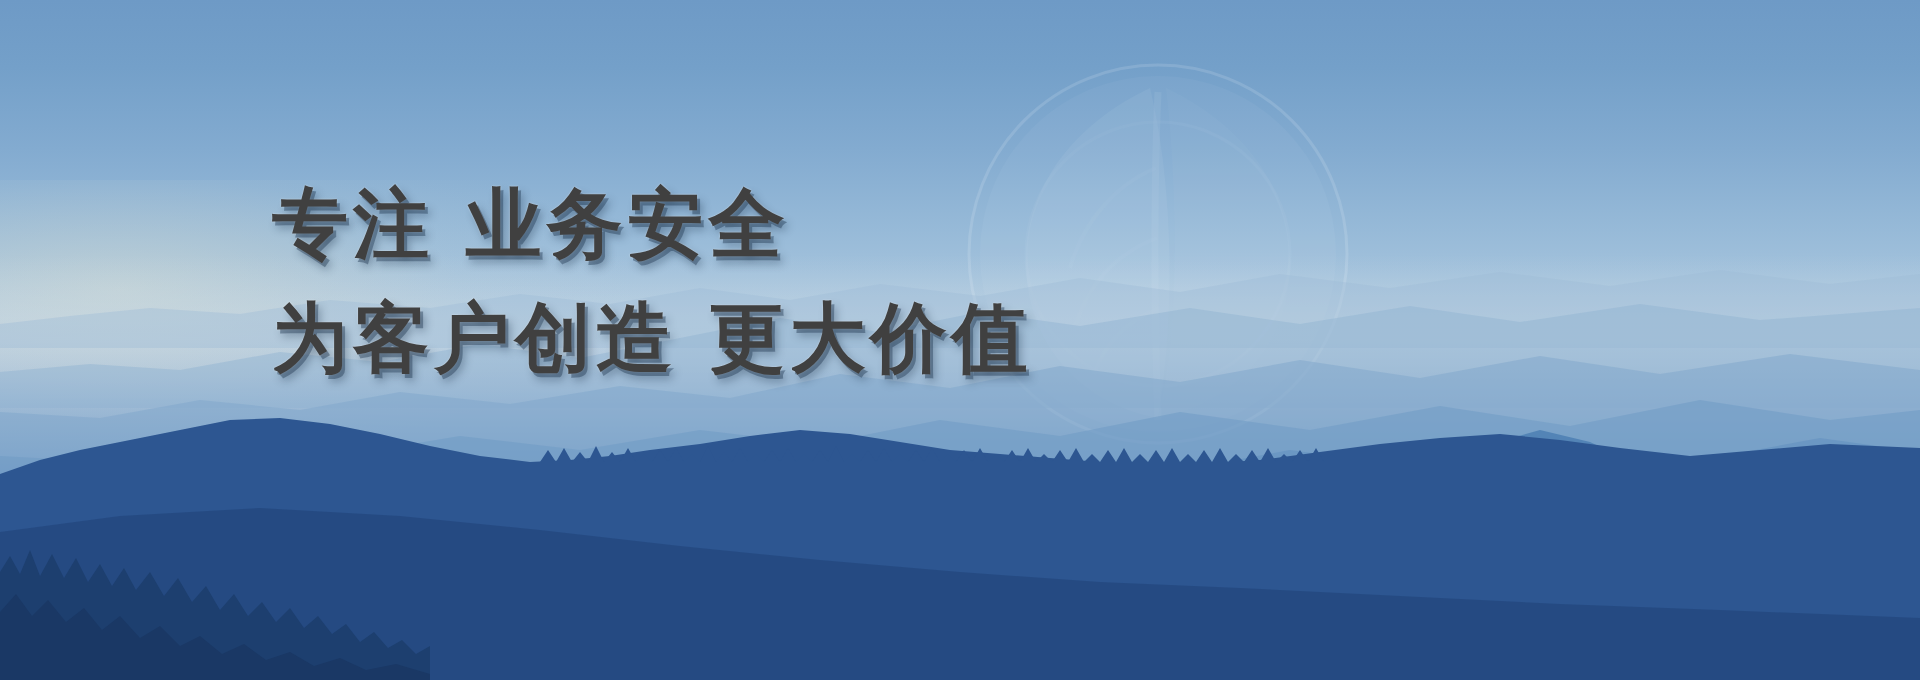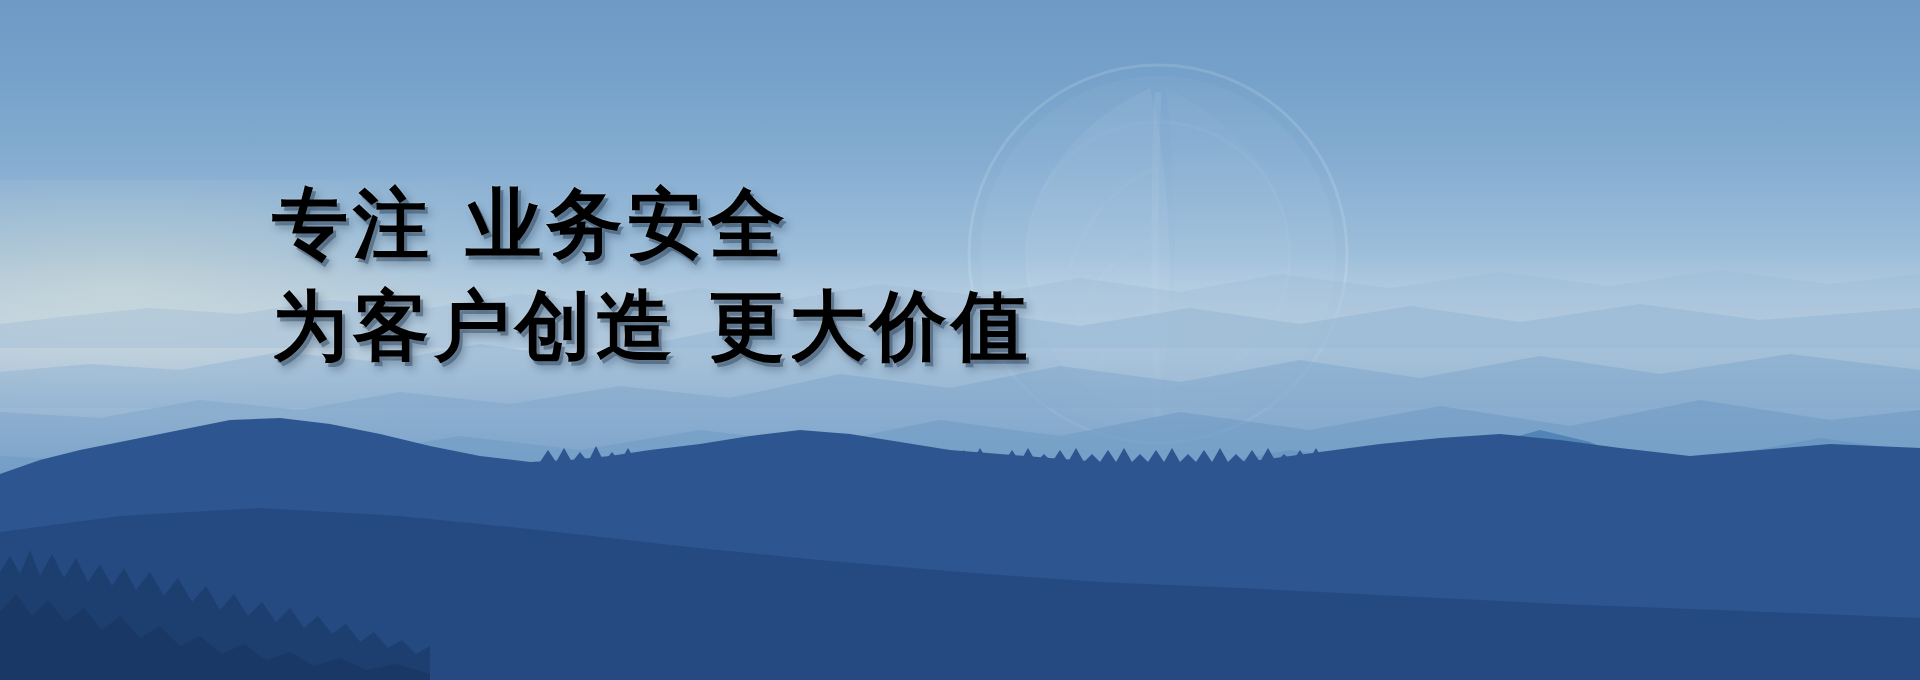--- a/index.html
+++ b/index.html
@@ -90,34 +90,34 @@
 
   
   .headline {
     position: absolute;
     left: 272px;
     top: 176px;
     width: 860px;
     z-index: 20;
   }
   .headline-line {
-    color: #000000;
+    color: #404040;
     font-size: 76px;
     font-weight: 700;
     line-height: 96px;
     letter-spacing: 5px;
     white-space: pre;
     text-shadow:
        3px 4px 0 rgba(28,50,74,0.40),
        5px 7px 9px rgba(22,42,66,0.35),
        0 0 2px rgba(255,255,255,0.55);
     font-family: "DejaVu Sans", "Liberation Sans", sans-serif;
   }
   .headline-line-2 {
-    margin-top: 6px;
+    margin-top: 18px;
   }
 </style>
 </head>
 <body>
 
 <div class="banner">
 
   <div class="sky"></div>
   <div class="haze-left"></div>
   <div class="haze-band"></div>

